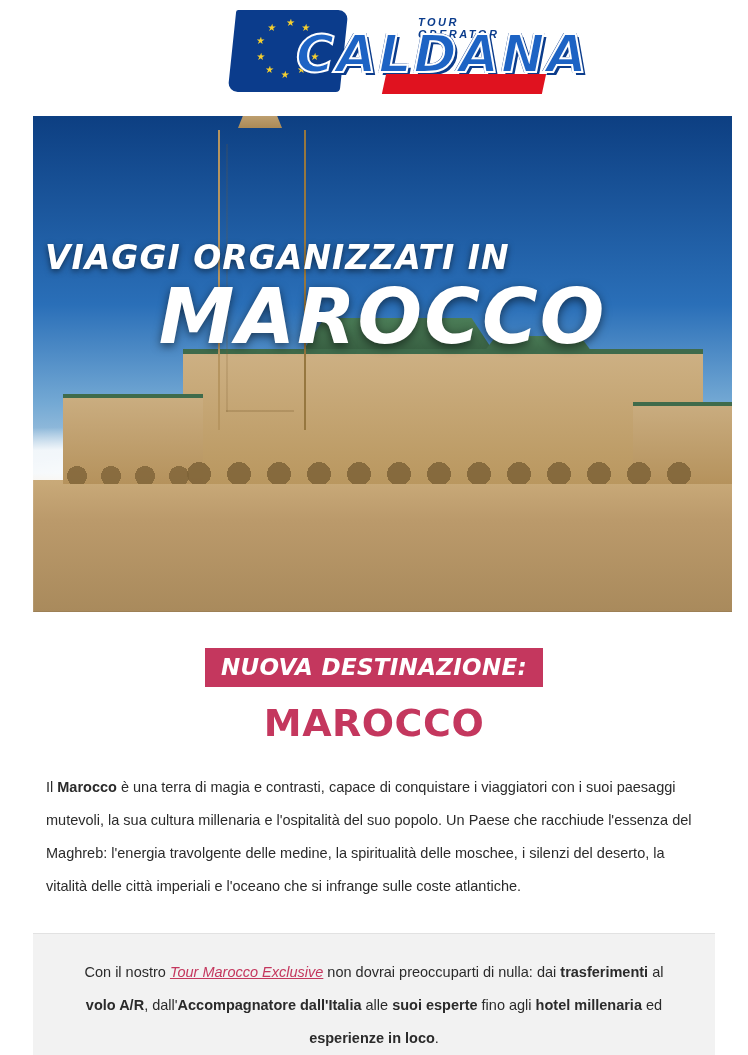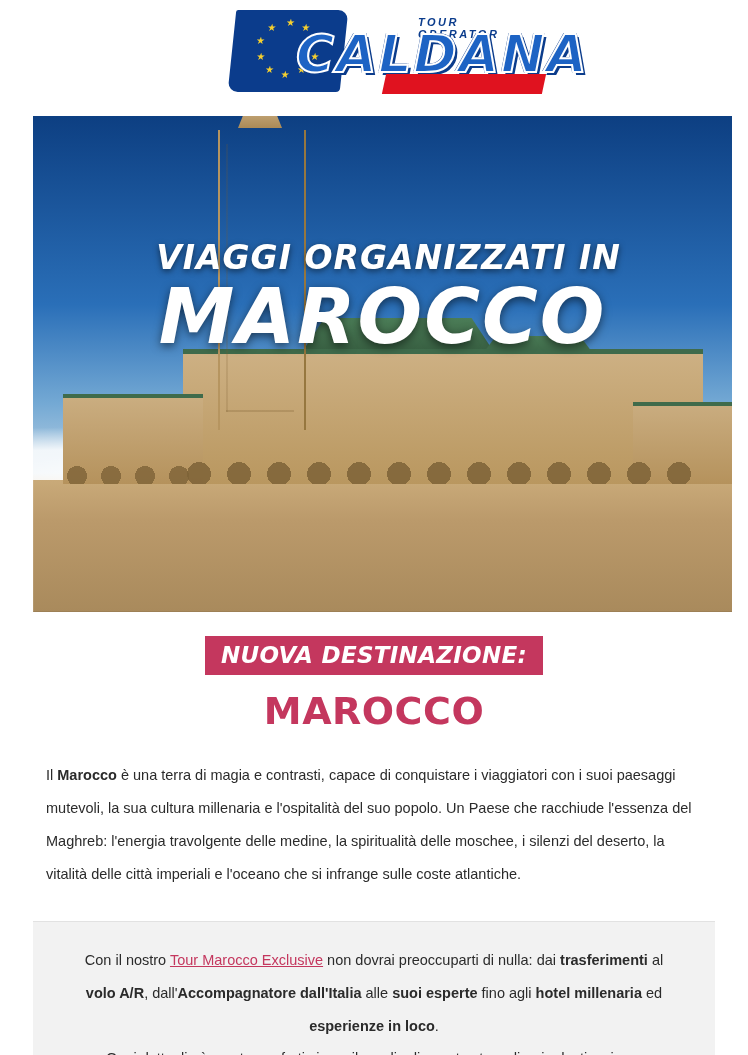--- a/index.html
+++ b/index.html
@@ -203,21 +203,20 @@
     position: absolute;
     left: 205px; bottom: 484px; width: 44px; height: 22px;
     background: linear-gradient(#cdb083, #ab8a57);
     clip-path: polygon(0 100%, 20% 0, 80% 0, 100% 100%);
   }
 
   .hero-title-top {
     position: absolute;
     left: 12px; right: 0;
     top: 122px;
-    text-align: center;
     color: #ffffff;
     font-size: 33px;
     letter-spacing: 1px;
     font-weight: bold;
     font-style: italic;
     text-shadow: 0 2px 6px rgba(0,0,0,.55);
     font-family: "DejaVu Sans", sans-serif;
   }
   .hero-title-main {
     position: absolute;
@@ -230,21 +229,21 @@
     letter-spacing: 2px;
     font-weight: bold;
     font-style: italic;
     text-shadow: 0 3px 10px rgba(0,0,0,.55);
     font-family: "DejaVu Sans", sans-serif;
   }
 
   
   .band-wrap {
     text-align: center;
-    margin-top: 24px;
+    margin-top: 36px;
   }
   .band {
     display: inline-block;
     background: #c4375e;
     color: #ffffff;
     font-size: 23px;
     font-weight: bold;
     font-style: italic;
     padding: 6px 16px 7px 16px;
     letter-spacing: .3px;
@@ -283,20 +282,21 @@
     text-align: center;
     font-size: 14.5px;
     line-height: 33px;
     color: #2b2b2b;
     box-sizing: border-box;
     width: 682px;
   }
   .grey-block a {
     color: #c4375e;
     text-decoration: underline;
+    font-style: italic;
   }
   .grey-block b { font-weight: bold; }
   .grey-last {
     line-height: 30px;
   }
 </style>
 </head>
 <body>
 
 <div class="header">

